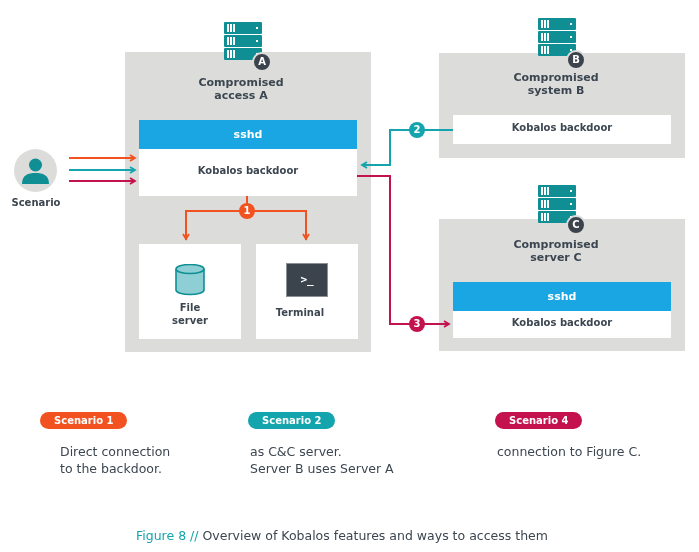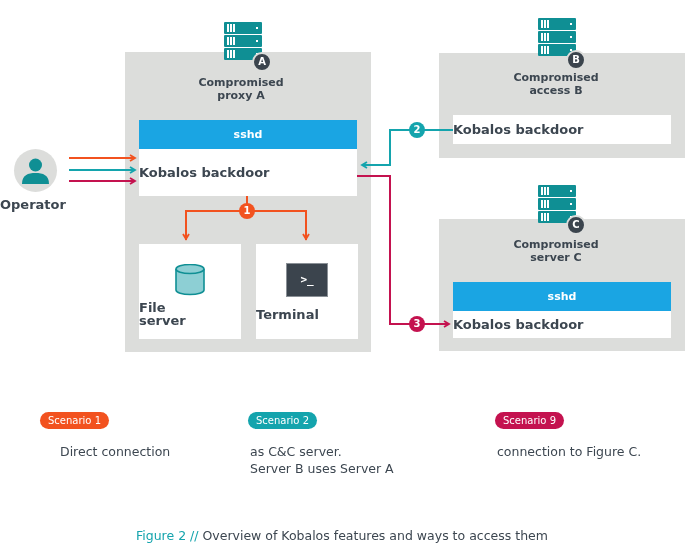--- a/index.html
+++ b/index.html
@@ -4,33 +4,33 @@
 <style>
   html, body { margin: 0; padding: 0; background: #ffffff; }
   body { width: 699px; height: 552px; position: relative; overflow: hidden;
          font-family: "DejaVu Sans", sans-serif; color: #3c4650; }
   .abs { position: absolute; }
   .panel { position: absolute; background: #dcdddb; }
   .box { position: absolute; background: #ffffff; }
   .bar { position: absolute; background: #1aa5e3; color: #ffffff; font-size: 11px; font-weight: bold;
          text-align: center; }
   .label { position: absolute; text-align: center; font-size: 11px; font-weight: bold; color: #3c4650; line-height: 13px; }
-  .txt { font-size: 13px; font-weight: bold; color: #3c4650; position: absolute; text-align: left; }
+  .txt { font-size: 10px; font-weight: bold; color: #3c4650; position: absolute; text-align: center; }
   .server { position: absolute; width: 38px; height: 44px; }
   .srv-unit { position: absolute; left: 0; width: 38px; height: 12px; background: #0f8f94; border-radius: 1px; }
   .srv-unit .vents { position: absolute; left: 3px; top: 2px; width: 8px; height: 8px;
        background: repeating-linear-gradient(90deg, #ffffff 0 2px, transparent 2px 3px); }
   .srv-unit .dot { position: absolute; right: 4px; top: 5px; width: 2px; height: 2px; background: #ffffff; }
   .srv-badge { position: absolute; width: 16px; height: 16px; border-radius: 50%; background: #3b444d;
        color: #ffffff; font-size: 10px; font-weight: bold; text-align: center; line-height: 16px;
        border: 2px solid #dcdddb; }
   .num { position: absolute; width: 16px; height: 16px; border-radius: 50%; color: #ffffff;
          font-size: 10px; font-weight: bold; text-align: center; line-height: 16px; }
-  .pill { position: absolute; height: 17px; border-radius: 9px; color: #ffffff; font-size: 10px; font-weight: normal;
-          text-align: center; line-height: 17px; padding: 0 8px; }
+  .pill { position: absolute; height: 17px; border-radius: 9px; color: #ffffff; font-size: 10px; font-weight: bold;
+          text-align: center; line-height: 17px; padding: 0 14px; }
   .desc { position: absolute; font-size: 12.5px; color: #3c4650; line-height: 17px; }
   .caption { position: absolute; font-size: 12.5px; color: #3c4650; }
 </style>
 </head>
 <body>
 
 <div class="panel" style="left:125px; top:52px; width:246px; height:300px;"></div>
 <div class="server" style="left:224px; top:22px;">
   <div class="srv-unit" style="top:0">
       <div class="vents"></div>
@@ -41,21 +41,21 @@
       <div class="dot"></div>
     </div>
   <div class="srv-unit" style="top:26px">
       <div class="vents"></div>
       <div class="dot"></div>
     </div>
   <div class="srv-badge" style="left:28px; top:30px;">A</div>
 </div>
 <div class="label" style="left:185px; top:76px; width:112px;">
   <div>Compromised</div>
-  <div>proxy A</div>
+  <div>access A</div>
 </div>
 <div class="bar" style="left:139px; top:120px; width:218px; height:29px; line-height:29px;">sshd</div>
 <div class="box" style="left:139px; top:149px; width:218px; height:47px;">
   <div class="txt" style="left:0; width:218px; top:16px;">Kobalos backdoor</div>
 </div>
 <div class="box" style="left:139px; top:244px; width:102px; height:95px;">
   <div class="abs" style="left:36px; top:20px; width:30px; height:32px;">
     <svg width="30" height="32" viewBox="0 0 30 32">
       <path d="M1 5 V26 A14 4.5 0 0 0 29 26 V5" fill="#8dcfd4" stroke="#0f8f94" stroke-width="1.6"></path>
       <ellipse cx="15" cy="5" rx="14" ry="4.5" fill="#8dcfd4" stroke="#0f8f94" stroke-width="1.6"></ellipse>
@@ -82,21 +82,21 @@
       <div class="dot"></div>
     </div>
   <div class="srv-unit" style="top:26px">
       <div class="vents"></div>
       <div class="dot"></div>
     </div>
   <div class="srv-badge" style="left:28px; top:32px;">B</div>
 </div>
 <div class="label" style="left:500px; top:71px; width:112px;">
   <div>Compromised</div>
-  <div>access B</div>
+  <div>system B</div>
 </div>
 <div class="box" style="left:453px; top:115px; width:218px; height:29px;">
   <div class="txt" style="left:0; width:218px; top:7px;">Kobalos backdoor</div>
 </div>
 
 <div class="panel" style="left:439px; top:219px; width:246px; height:132px;"></div>
 <div class="server" style="left:538px; top:185px;">
   <div class="srv-unit" style="top:0">
       <div class="vents"></div>
       <div class="dot"></div>
@@ -119,21 +119,21 @@
 <div class="box" style="left:453px; top:311px; width:218px; height:27px;">
   <div class="txt" style="left:0; width:218px; top:6px;">Kobalos backdoor</div>
 </div>
 
 <div class="abs" style="left:14px; top:149px; width:43px; height:43px; border-radius:50%; background:#dcdddb; overflow:hidden;">
   <svg width="43" height="43" viewBox="0 0 43 43">
     <circle cx="21.5" cy="16" r="6.5" fill="#0f8f94"></circle>
     <path d="M8 35 C8 26 14 24 21.5 24 C29 24 35 26 35 35 Z" fill="#0f8f94"></path>
   </svg>
 </div>
-<div class="txt" style="left:0; top:197px; width:72px;">Operator</div>
+<div class="txt" style="left:0; top:197px; width:72px;">Scenario</div>
 
 <svg class="abs" style="left:0; top:0;" width="699" height="552" viewBox="0 0 699 552">
   <defs>
     <marker id="ao" markerWidth="8" markerHeight="8" refX="6" refY="4" orient="auto" markerUnits="userSpaceOnUse">
         <path d="M1 1 L6 4 L1 7" fill="none" stroke="#f2521f" stroke-width="1.8"></path>
       </marker>
     <marker id="at" markerWidth="8" markerHeight="8" refX="6" refY="4" orient="auto" markerUnits="userSpaceOnUse">
         <path d="M1 1 L6 4 L1 7" fill="none" stroke="#14a4ad" stroke-width="1.8"></path>
       </marker>
     <marker id="am" markerWidth="8" markerHeight="8" refX="6" refY="4" orient="auto" markerUnits="userSpaceOnUse">
@@ -154,26 +154,27 @@
   <path d="M357 176 H390 V324 H449" fill="none" stroke="#c4124f" stroke-width="2" marker-end="url(#am)"></path>
 </svg>
 
 <div class="num" style="left:239px; top:203px; background:#f2521f;">1</div>
 <div class="num" style="left:409px; top:122px; background:#14a4ad;">2</div>
 <div class="num" style="left:409px; top:316px; background:#c4124f;">3</div>
 
 <div class="pill" style="left:40px; top:412px; background:#f2521f;">Scenario 1</div>
 <div class="desc" style="left:42px; top:443px;margin-left:18px;">
   <div>Direct connection</div>
+    <div>to the backdoor.</div>
 </div>
 <div class="pill" style="left:248px; top:412px; background:#14a4ad;text-align:center;">Scenario 2</div>
 <div class="desc" style="left:250px; top:443px;">
   <div>as C&amp;C server.</div>
     <div>Server B uses Server A</div>
 </div>
-<div class="pill" style="left:495px; top:412px; background:#c4124f;">Scenario 9</div>
+<div class="pill" style="left:495px; top:412px; background:#c4124f;">Scenario 4</div>
 <div class="desc" style="left:497px; top:443px;">
     <div>connection to Figure C.</div>
 </div>
 
 <div class="caption" style="left:136px; top:528px;">
-  <span style="color:#14a4ad;">Figure 2 //</span><span> Overview of Kobalos features and ways to access them</span>
+  <span style="color:#14a4ad;">Figure 8 //</span><span> Overview of Kobalos features and ways to access them</span>
 </div>
 
 </body></html>

